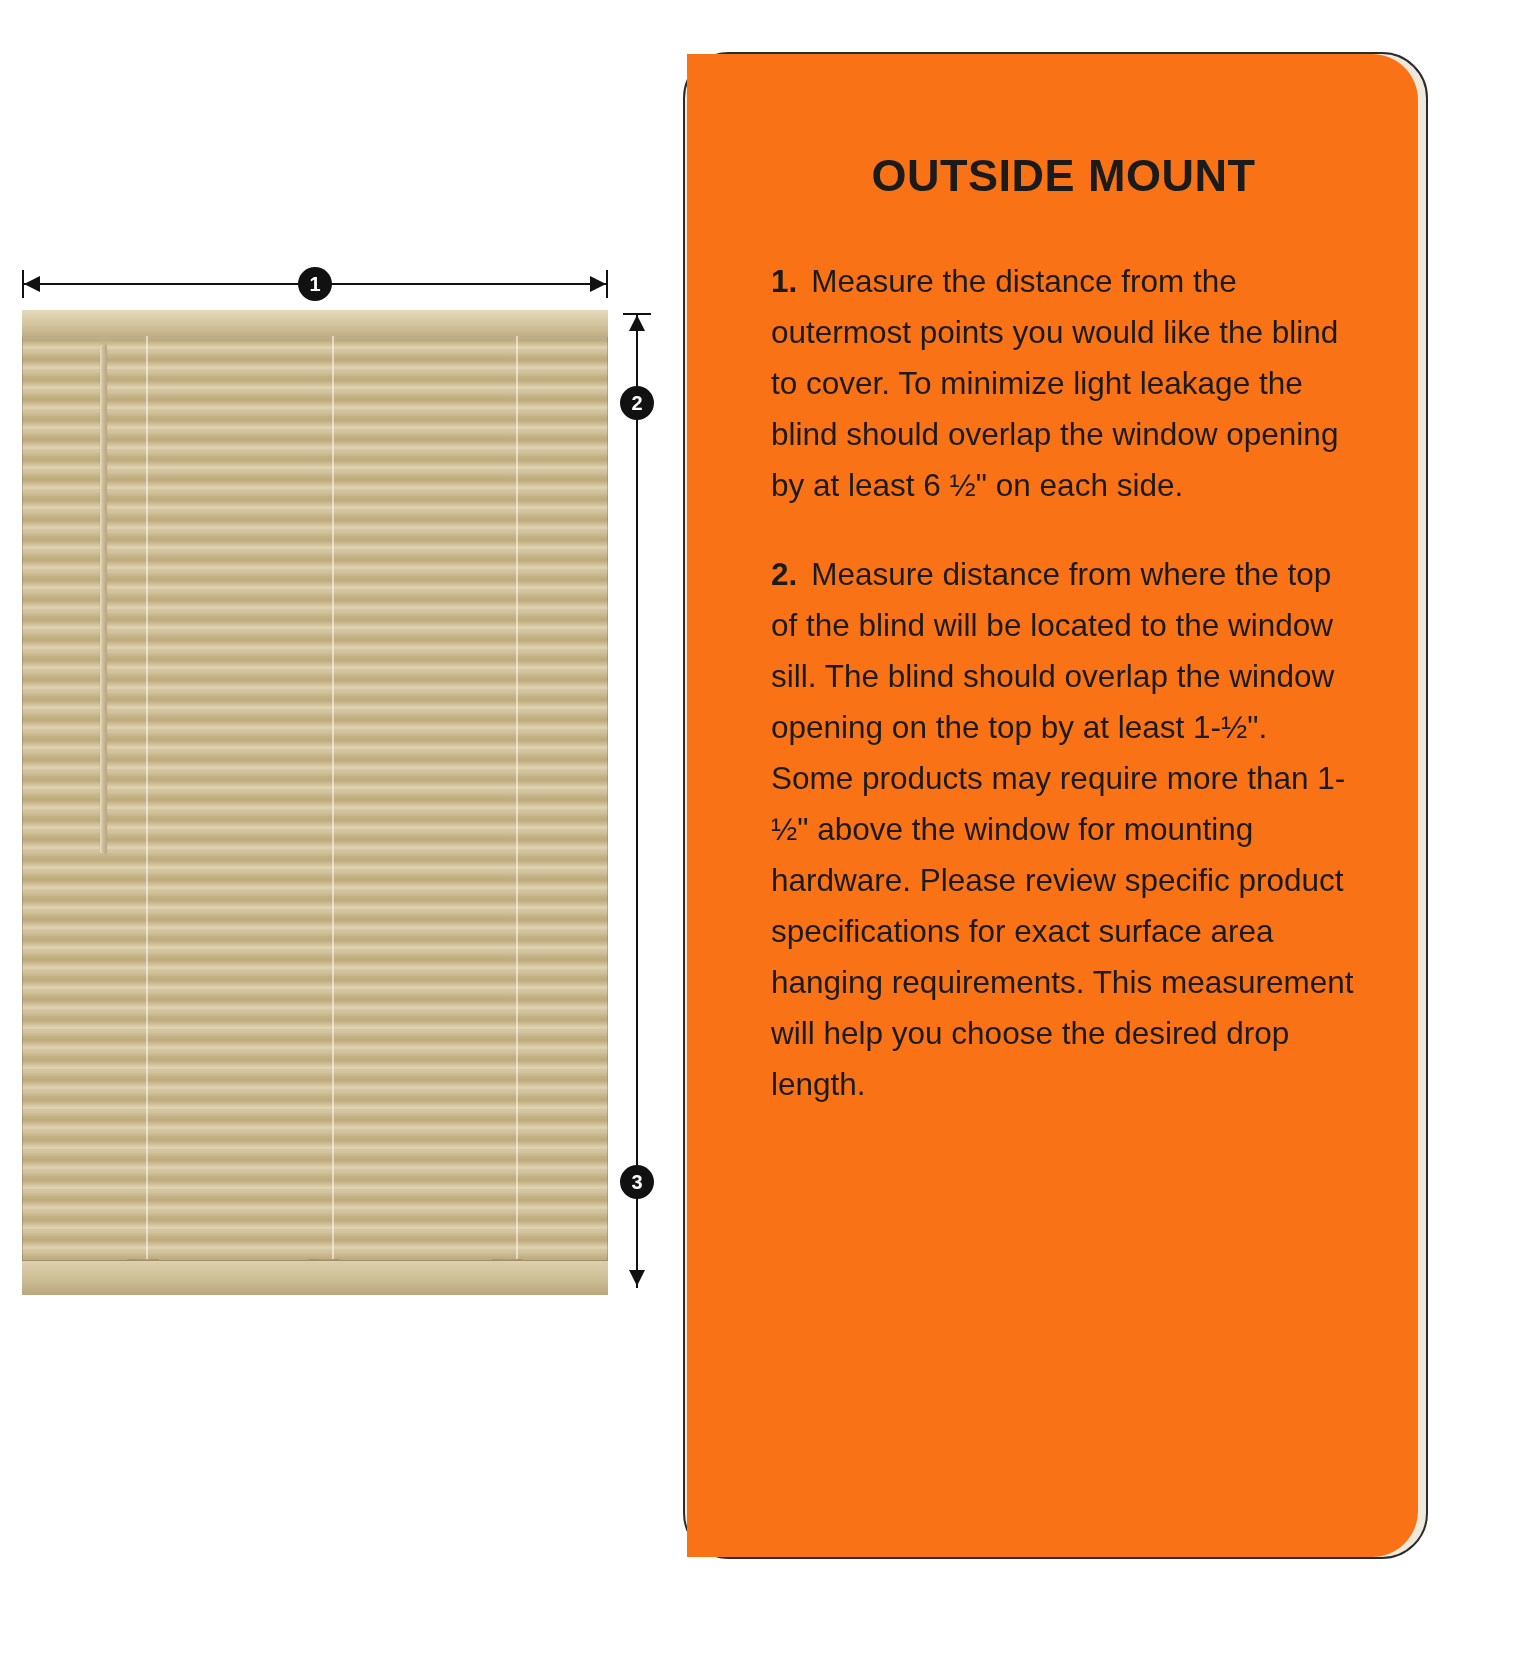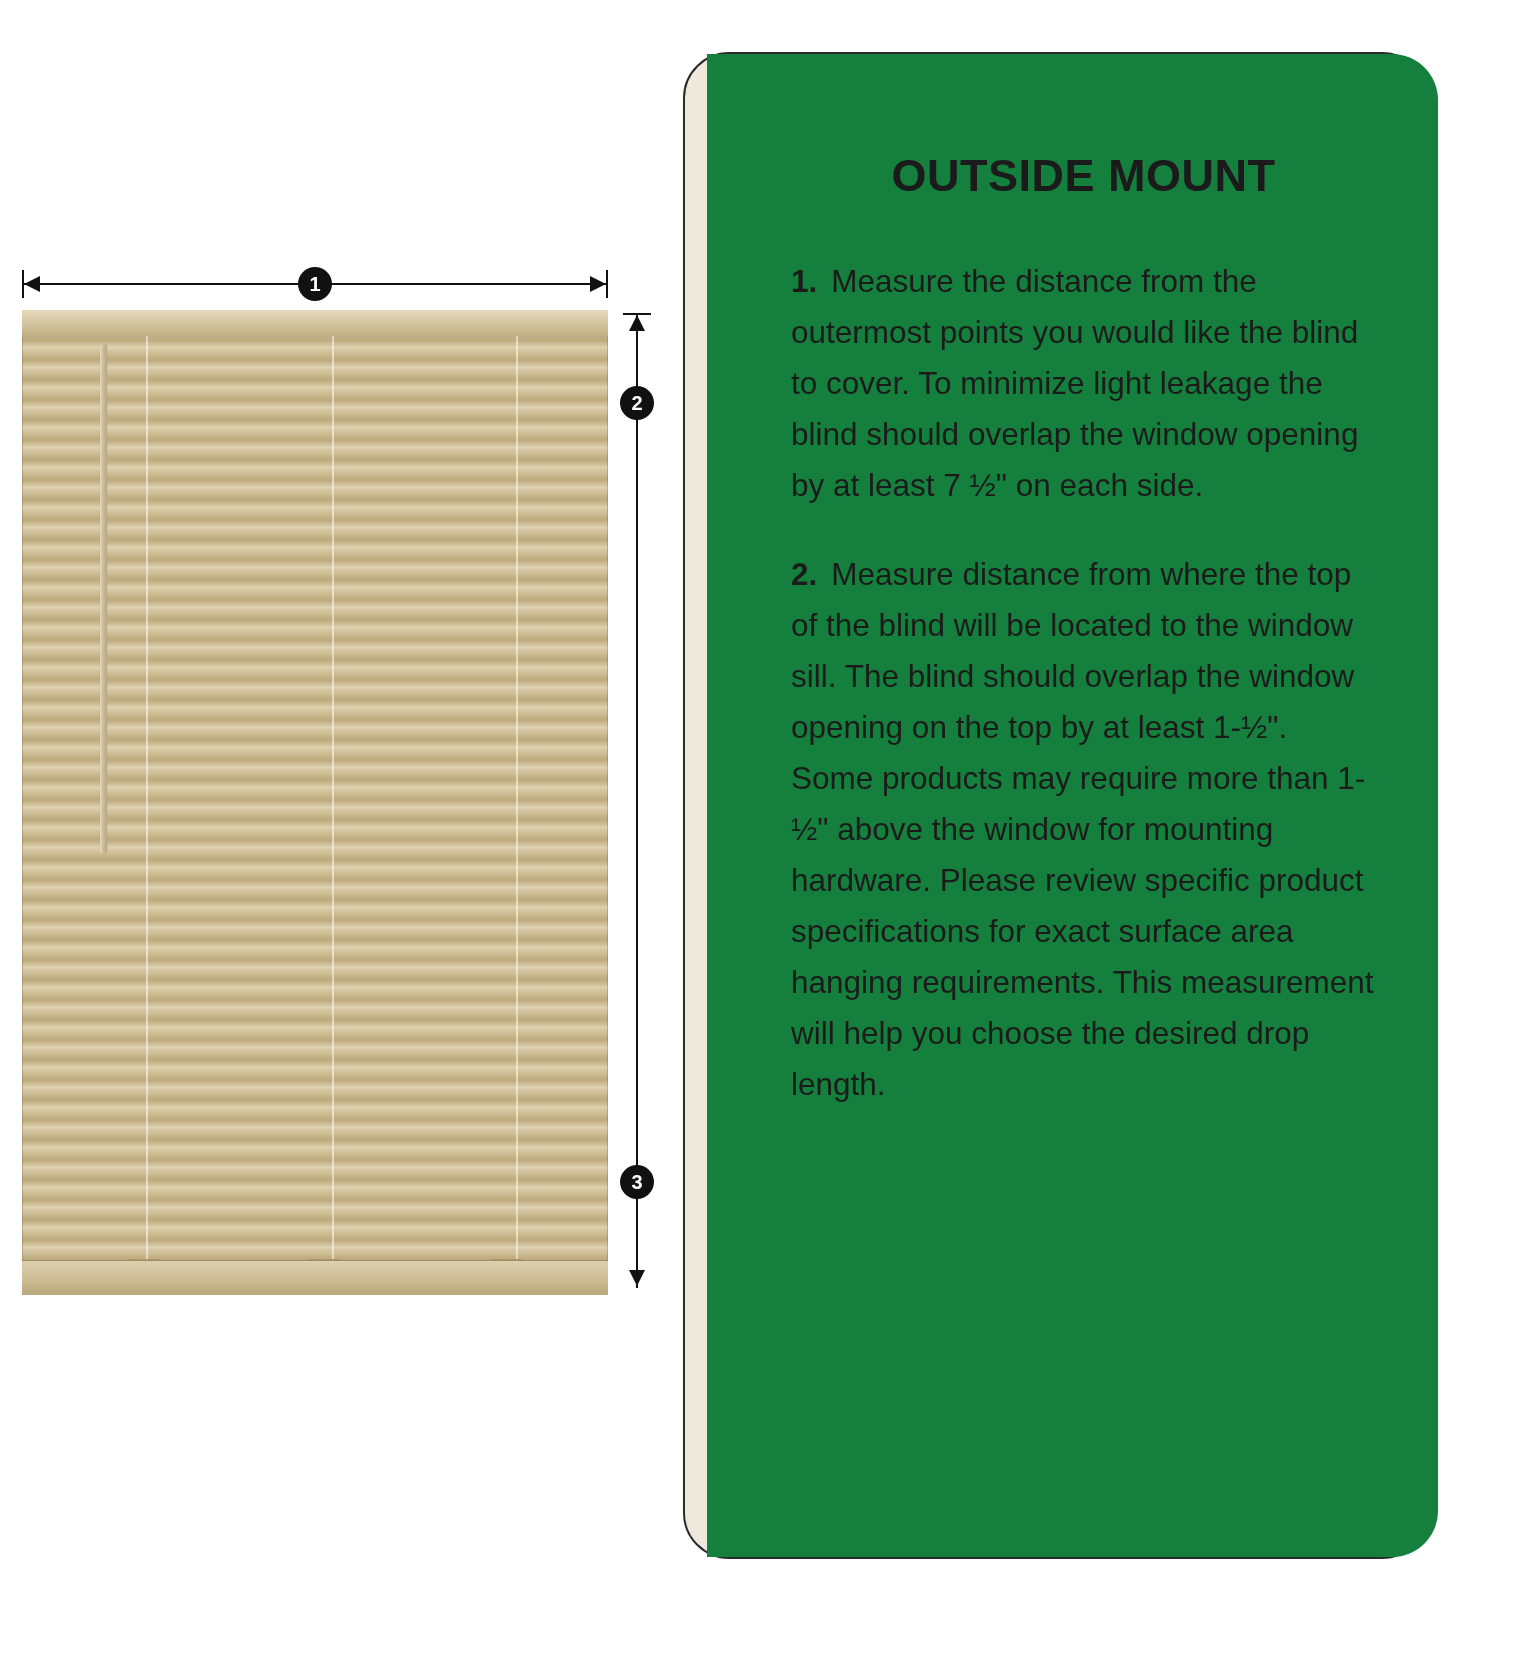--- a/index.html
+++ b/index.html
@@ -177,25 +177,25 @@
     top: 52px;
     width: 745px;
     height: 1507px;
     background: #efe9dc;
     border: 2px solid #2b2b2b;
     border-radius: 46px;
     box-sizing: border-box;
   }
   #card-inner {
     position: absolute;
-    left: 22px;
+    left: 2px;
     top: 0;
     width: 731px;
     height: 100%;
-    background: #15803d;
+    background: #f97316;
     border-radius: 0 46px 46px 0;
     box-sizing: border-box;
     padding: 96px 62px 0 84px;
   }
   #card-title {
     font-size: 45px;
     font-weight: bold;
     letter-spacing: 0.5px;
     text-align: center;
     color: #1b1b1b;
@@ -246,20 +246,20 @@
   <div class="badge" id="badge-1">1</div>
   <div class="badge" id="badge-2">2</div>
   <div class="badge" id="badge-3">3</div>
 </div>
 
 <div id="info-card">
   <div id="card-inner">
     <div id="card-title">OUTSIDE MOUNT</div>
 
     <div class="step">
-      <span class="num">1.</span><span class="gap"></span><span>Measure the distance from the outermost points you would like the blind to cover. To minimize light leakage the blind should overlap the window opening by at least 7 ½" on each side.</span>
+      <span class="num">1.</span><span class="gap"></span><span>Measure the distance from the outermost points you would like the blind to cover. To minimize light leakage the blind should overlap the window opening by at least 6 ½" on each side.</span>
     </div>
 
     <div class="step">
       <span class="num">2.</span><span class="gap"></span><span>Measure distance from where the top of the blind will be located to the window sill. The blind should overlap the window opening on the top by at least 1-½". Some products may require more than 1-½" above the window for mounting hardware. Please review specific product specifications for exact surface area hanging requirements. This measurement will help you choose the desired drop length.</span>
     </div>
   </div>
 </div>
 
 </body></html>

